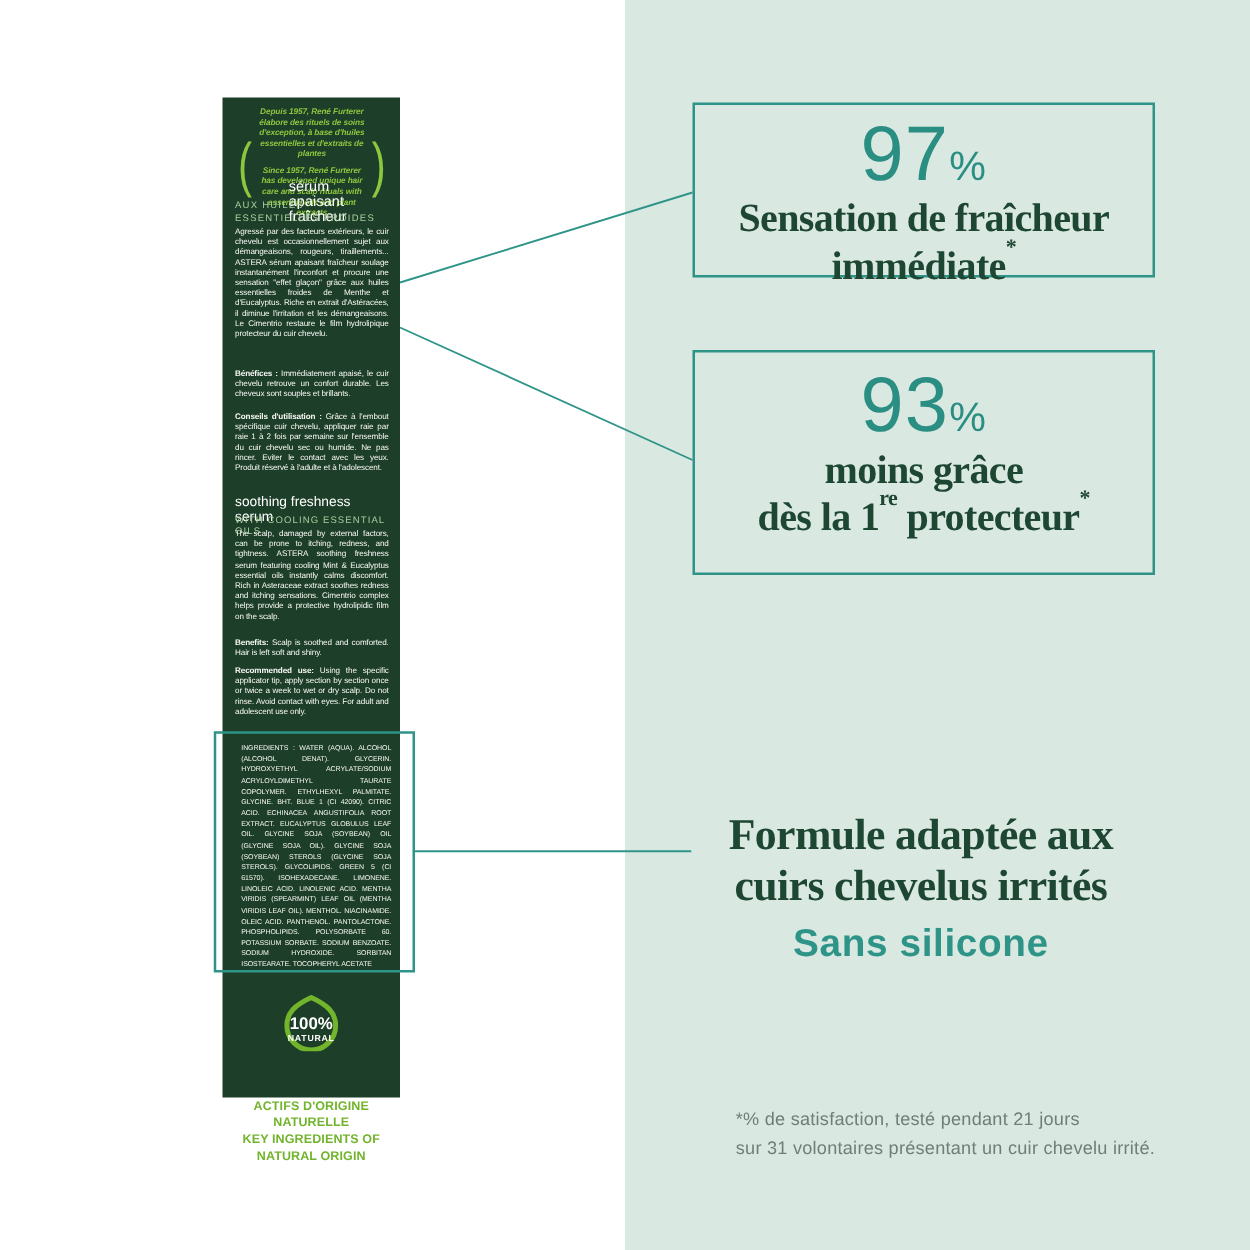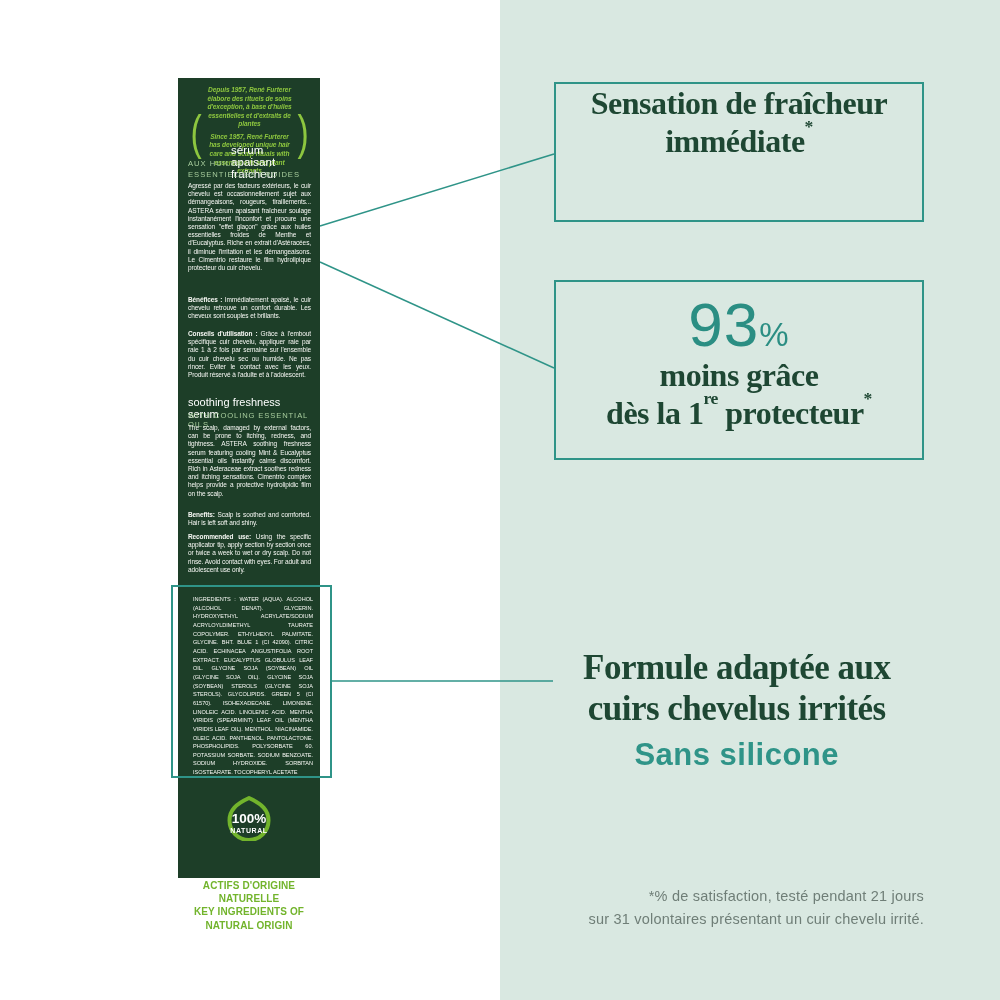--- a/index.html
+++ b/index.html
@@ -47,21 +47,21 @@
   .claim-text{font-family:"Liberation Serif",serif;font-weight:bold;color:#1e4733;font-size:32px;
               line-height:1.2;letter-spacing:-0.5px;}
   .c2-value{margin-top:12px;}
   .sup{font-size:55%;position:relative;top:-0.5em;}
   .claim3{position:absolute;left:583px;top:648px;text-align:center;}
   .claim3-line{font-family:"Liberation Serif",serif;font-weight:bold;color:#1e4733;font-size:35px;
                line-height:1.17;letter-spacing:-0.5px;}
   .claim3-sub{color:#2f9488;font-size:31px;font-weight:700;margin-top:7px;letter-spacing:0.5px;}
 
   
-  .footnote{position:absolute;right:76px;top:885px;text-align:right;color:#6f7e77;font-size:14.5px;
+  .footnote{position:absolute;right:76px;top:885px;color:#6f7e77;font-size:14.5px;
             line-height:1.6;letter-spacing:0.2px;}
 </style>
 </head>
 <body>
 
 <div class="canvas">
 
   <div class="bg-right"></div>
 
   <svg class="lines" viewBox="0 0 1000 1000">
@@ -111,20 +111,21 @@
       <div>ACTIFS D'ORIGINE NATURELLE</div>
       <div>KEY INGREDIENTS OF NATURAL ORIGIN</div>
     </div>
   </div>
 
   <div class="ing-rect">
     <div class="ing-text">INGREDIENTS : WATER (AQUA). ALCOHOL (ALCOHOL DENAT). GLYCERIN. HYDROXYETHYL ACRYLATE/SODIUM ACRYLOYLDIMETHYL TAURATE COPOLYMER. ETHYLHEXYL PALMITATE. GLYCINE. BHT. BLUE 1 (CI 42090). CITRIC ACID. ECHINACEA ANGUSTIFOLIA ROOT EXTRACT. EUCALYPTUS GLOBULUS LEAF OIL. GLYCINE SOJA (SOYBEAN) OIL (GLYCINE SOJA OIL). GLYCINE SOJA (SOYBEAN) STEROLS (GLYCINE SOJA STEROLS). GLYCOLIPIDS. GREEN 5 (CI 61570). ISOHEXADECANE. LIMONENE. LINOLEIC ACID. LINOLENIC ACID. MENTHA VIRIDIS (SPEARMINT) LEAF OIL (MENTHA VIRIDIS LEAF OIL). MENTHOL. NIACINAMIDE. OLEIC ACID. PANTHENOL. PANTOLACTONE. PHOSPHOLIPIDS. POLYSORBATE 60. POTASSIUM SORBATE. SODIUM BENZOATE. SODIUM HYDROXIDE. SORBITAN ISOSTEARATE. TOCOPHERYL ACETATE</div>
   </div>
 
   <div class="claim-box claim1">
+    <div class="claim-value"><span>97</span><span class="claim-unit">%</span></div>
     <div class="claim-text">Sensation de fraîcheur</div>
     <div class="claim-text"><span>immédiate</span><sup class="sup">*</sup></div>
   </div>
 
   <div class="claim-box claim2">
     <div class="claim-value c2-value"><span>93</span><span class="claim-unit">%</span></div>
     <div class="claim-text">moins grâce</div>
     <div class="claim-text"><span>dès la 1</span><sup class="sup">re</sup><span> protecteur</span><sup class="sup">*</sup></div>
   </div>
 

